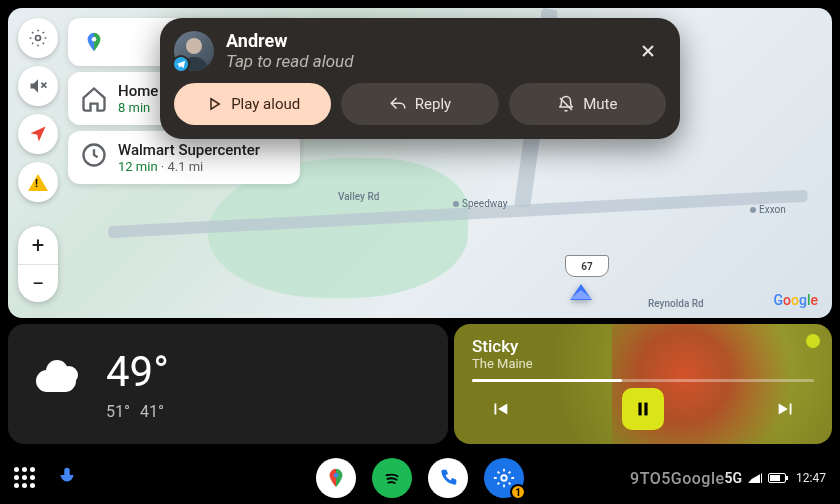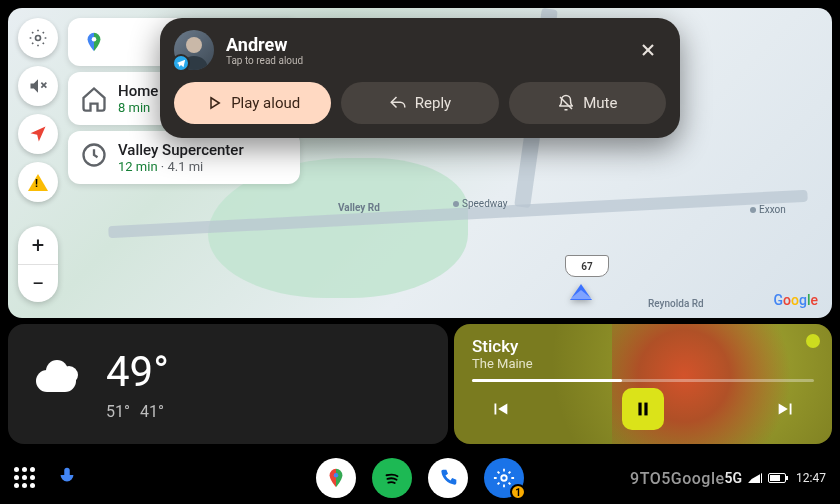--- a/index.html
+++ b/index.html
@@ -7,21 +7,21 @@
 
   
   .map-area { position: absolute; left: 8px; top: 8px; right: 8px; height: 310px; background: linear-gradient(135deg, #e8eef2 0%, #d4e6dc 30%, #e8eef2 60%, #d8e2ea 100%); border-radius: 14px; overflow: hidden; }
   .map-roads { position: absolute; inset:0; }
   .road { position:absolute; background:#b8c4d0; border-radius:4px; opacity:0.7;}
   .r1 { left:100px; top:200px; width:700px; height:12px; transform:rotate(-3deg);}
   .r2 { left:520px; top:0; width:16px; height:200px; transform:rotate(8deg);}
   .r3 { left:150px; top:50px; width:500px; height:8px; transform:rotate(2deg); opacity:0.4;}
   .green-area { position:absolute; left:200px; top:150px; width:260px; height:140px; background:#c3e4d1; border-radius:60% 40% 50% 50%; opacity:0.9;}
   .road-label { position:absolute; font-size:10px; color:#6b7a8a; font-weight:500;}
-  .rl1 { left:330px; top:194px;font-weight:bold; }
+  .rl1 { left:330px; top:183px; }
   .rl2 { left:640px; top:290px; }
   .shield { position:absolute; left:557px; top:247px; width:44px; height:22px; background:#fff; border:1px solid #888; border-radius:3px 3px 10px 10px; display:flex; align-items:center; justify-content:center; font-size:10px; color:#333; font-weight:600;text-align:right;}
   .poi { position:absolute; font-size:10px; color:#5a6b7a;}
   .poi-dot { width:6px; height:6px; background:#8a9aa8; border-radius:50%; display:inline-block; margin-right:3px; vertical-align:middle;}
   .poi1 { left:445px; top:190px;} .poi2 { left:742px; top:196px;}
 
   .google-logo { position:absolute; bottom:10px; right:14px; font-size:14px; font-weight:500;}
   .google-logo span:nth-child(1){color:#4285F4;} .google-logo span:nth-child(2){color:#EA4335;}
   .google-logo span:nth-child(3){color:#FBBC05;} .google-logo span:nth-child(4){color:#4285F4;}
   .google-logo span:nth-child(5){color:#34A853;} .google-logo span:nth-child(6){color:#EA4335;}
@@ -54,21 +54,21 @@
 
   
   .notif { position:absolute; left:160px; top:18px; width:520px; background:#2e2b29; border-radius:22px; padding:12px 14px 14px; z-index:20; box-shadow:0 10px 30px rgba(0,0,0,.45);}
   .notif-head { display:flex; align-items:center; gap:12px;}
   .avatar-wrap { position:relative; width:40px; height:40px;}
   .avatar { width:40px; height:40px; border-radius:50%; background:linear-gradient(135deg,#6b7a8a,#3e4a56); display:flex; align-items:center; justify-content:center; overflow:hidden;}
   .avatar svg { width:40px; height:40px;}
   .avatar-badge { position:absolute; bottom:-2px; left:-2px; width:18px; height:18px; background:#29a9eb; border-radius:50%; border:2px solid #2e2b29; display:flex; align-items:center; justify-content:center;}
   .notif-txt { flex:1;}
   .notif-name { font-size:18px; color:#fff; font-weight:700;}
-  .notif-sub { font-size:10px; color:#bdb7b1;}
+  .notif-sub { font-size:17px; color:#bdb7b1;font-style:italic;}
   .notif-close { width:36px; height:36px; display:flex; align-items:center; justify-content:center; cursor:pointer; color:#e8e2dc;}
   .notif-actions { display:flex; gap:10px; margin-top:12px;}
   .pill { flex:1; height:42px; border-radius:21px; display:flex; align-items:center; justify-content:center; gap:8px; font-size:15px; cursor:pointer; color:#e8e2dc; background:#47423e;}
   .pill.primary { background:#ffd9c2; color:#3a2417;align-items:center;}
   .pill svg { width:18px; height:18px;}
 
   
   .weather-card { position:absolute; left:8px; top:324px; width:440px; height:120px; background:#1f1f1f; border-radius:16px; display:flex; align-items:center; padding:0 24px; gap:18px;}
   .weather-ico { width:56px; height:56px; position:relative;}
   .cloud { position:absolute; left:4px; top:14px; width:40px; height:22px; background:#fff; border-radius:14px;}
@@ -181,21 +181,21 @@
     </div>
   </div>
   <div class="dest-card wide">
     <div class="dest-ico">
       <svg viewBox="0 0 24 24" fill="none" stroke="#5f6368" stroke-width="2">
           <circle cx="12" cy="12" r="9"></circle>
           <path d="M12 7v5l3 2"></path>
         </svg>
     </div>
     <div class="dest-body">
-      <div class="dest-title">Valley Supercenter</div>
+      <div class="dest-title">Walmart Supercenter</div>
       <div class="dest-sub">
         <span>12 min</span><span class="sep"> · </span><span class="sep">4.1 mi</span>
       </div>
     </div>
   </div>
 </div>
 
 <div class="zoom">
   <div class="zoom-btn">+</div>
   <div class="zoom-btn">−</div>

